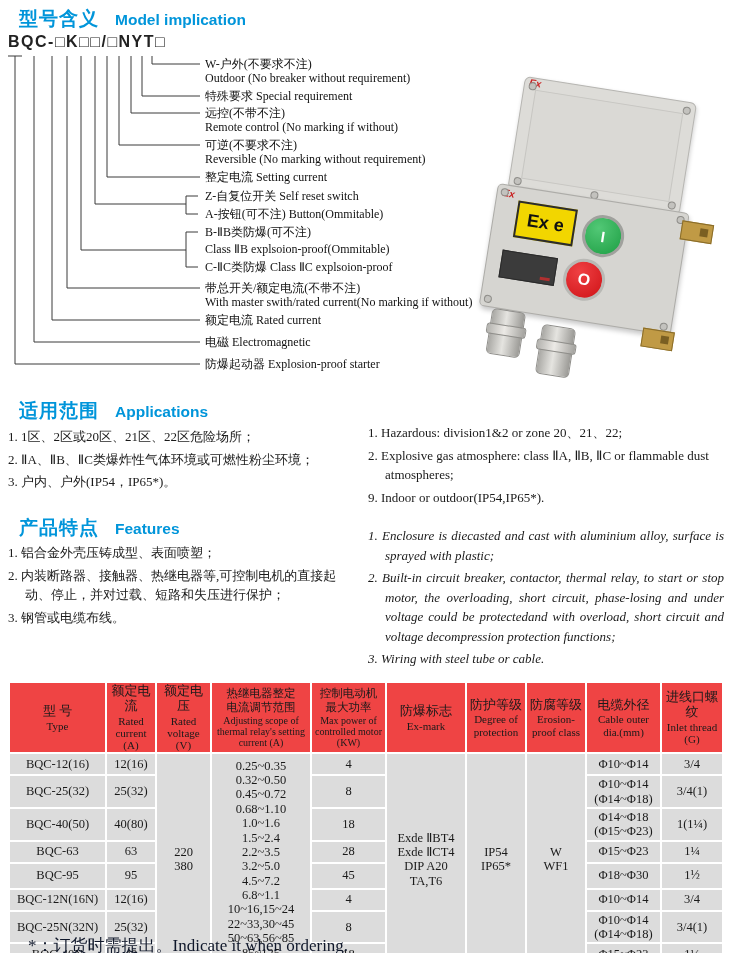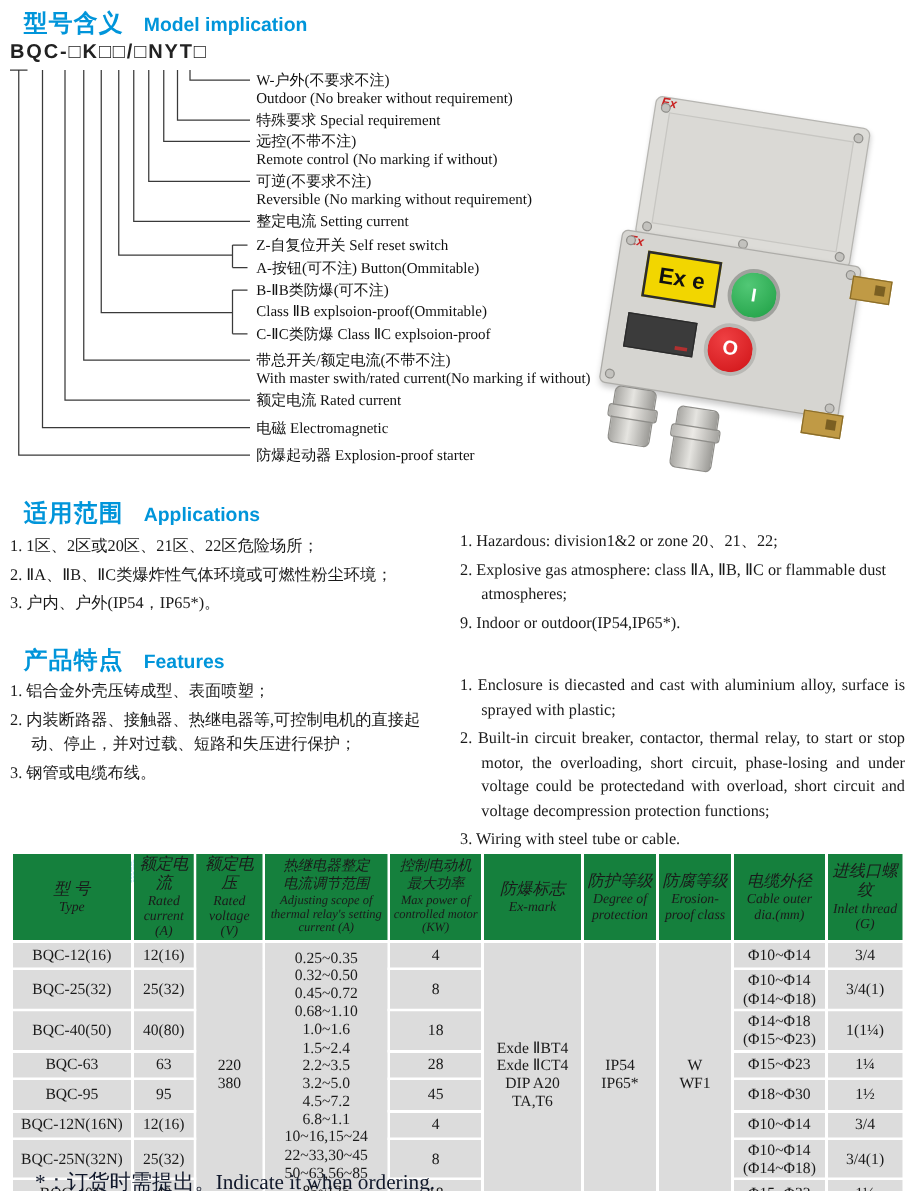--- a/index.html
+++ b/index.html
@@ -16,21 +16,21 @@
               font-weight:bold;font-size:16px;letter-spacing:1.5px;color:#222;}
   .tree-svg{position:absolute;left:0;top:0;pointer-events:none;}
   .tree-label{position:absolute;left:205px;font-size:12px;line-height:14px;white-space:nowrap;color:#111;}
   
   .list{position:absolute;}
   .list .li{font-size:13px;line-height:1.5;padding-left:17px;text-indent:-17px;margin:0 0 3px 0;}
   .list.justify .li{text-align:justify;}
   
   .params-table{position:absolute;left:8px;top:681px;border-collapse:collapse;table-layout:fixed;}
   .params-table th,.params-table td{border:2px solid #ffffff;padding:1px 2px;overflow:hidden;}
-  .params-table th{background:#15803d;font-weight:normal;vertical-align:middle;font-style:italic;}
+  .params-table th{background:#ef4444;font-weight:normal;vertical-align:middle;}
   .params-table td{background:#dcdcdc;text-align:center;vertical-align:middle;
                    font-size:12.5px;white-space:pre-line;line-height:1.15;}
   .h-zh{display:block;font-size:13px;line-height:1.15;text-align:center;white-space:pre-line;}
   .h-en{display:block;font-size:11px;line-height:1.1;text-align:center;margin-top:1px;}
   .h-sm .h-zh{font-size:11.5px;}
   .h-sm .h-en{font-size:10px;text-align:center;}
   .scope-cell{font-size:12px;line-height:14px;}
   .footnote{position:absolute;left:28px;top:934px;font-size:17px;color:#0f172a;}
   
   .photo{position:absolute;left:448px;top:80px;width:282px;height:300px;}
@@ -167,21 +167,21 @@
 
 <div class="sec-title" style="left:8px;top:515px;">
   <span class="zh">产品特点</span>
   <span class="en">Features</span>
 </div>
 <div class="list" style="left:8px;top:543px;width:352px;">
   <p class="li">1. 铝合金外壳压铸成型、表面喷塑；</p>
   <p class="li">2. 内装断路器、接触器、热继电器等,可控制电机的直接起动、停止，并对过载、短路和失压进行保护；</p>
   <p class="li">3. 钢管或电缆布线。</p>
 </div>
-<div class="list justify" style="left:368px;top:538px;width:356px;">
+<div class="list justify" style="left:368px;top:526px;width:356px;font-style:italic;">
   <p class="li">1. Enclosure is diecasted and cast  with  aluminium alloy, surface is sprayed with plastic;</p>
   <p class="li">2. Built-in circuit breaker, contactor, thermal relay, to start or stop motor, the overloading, short circuit, phase-losing and under voltage could be protectedand with overload, short circuit and voltage decompression protection functions;</p>
   <p class="li">3. Wiring with steel tube or cable.</p>
 </div>
 
 <div class="sec-title" style="left:8px;top:684px;text-align:right;">
   <span class="zh">主要技术参数</span>
   <span class="en">Main technical parameters</span>
 </div>
 

